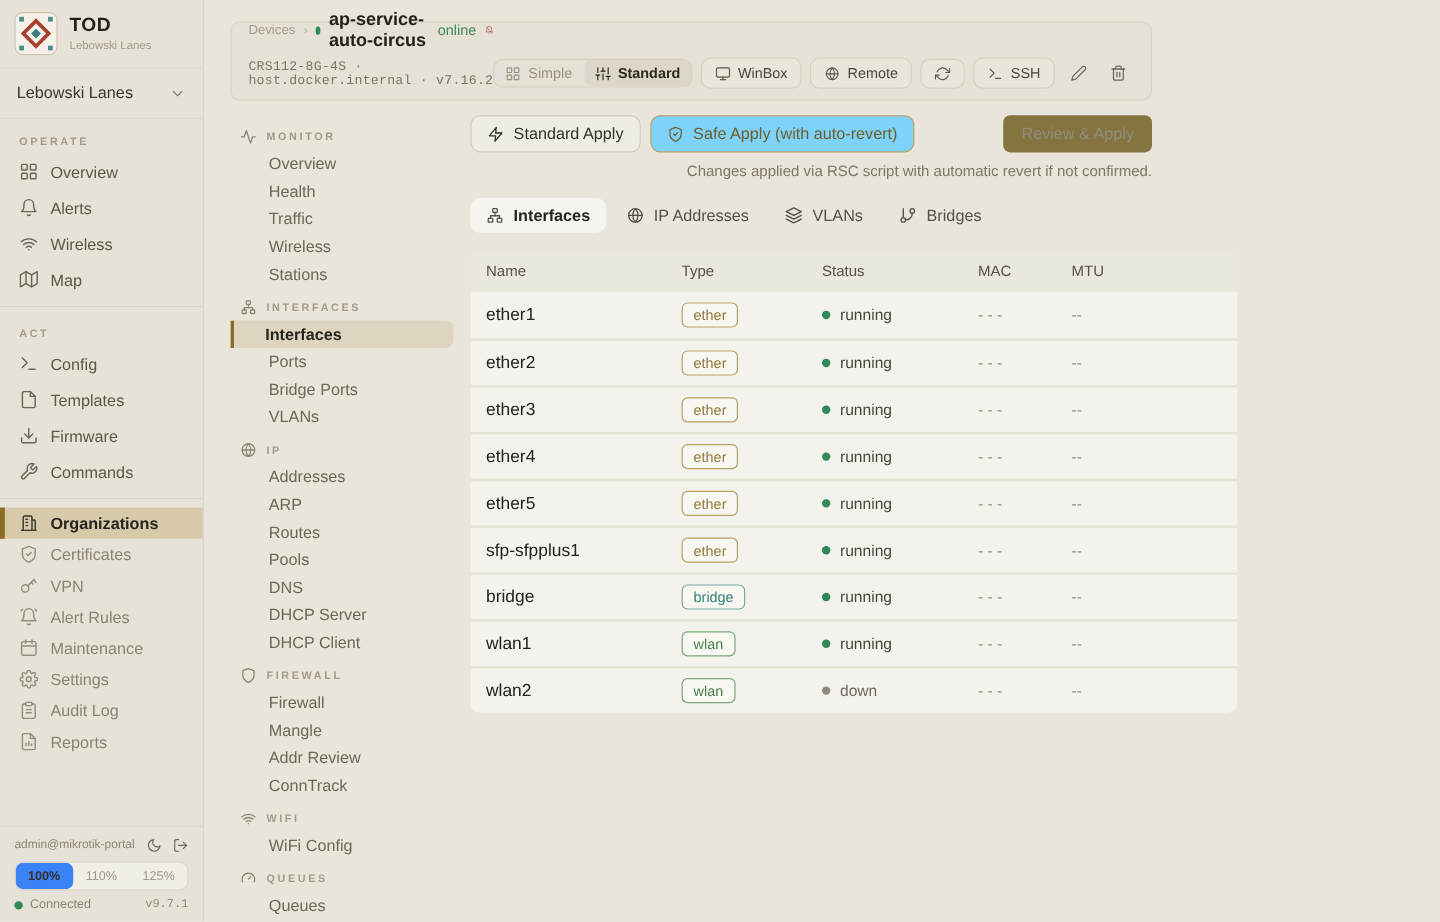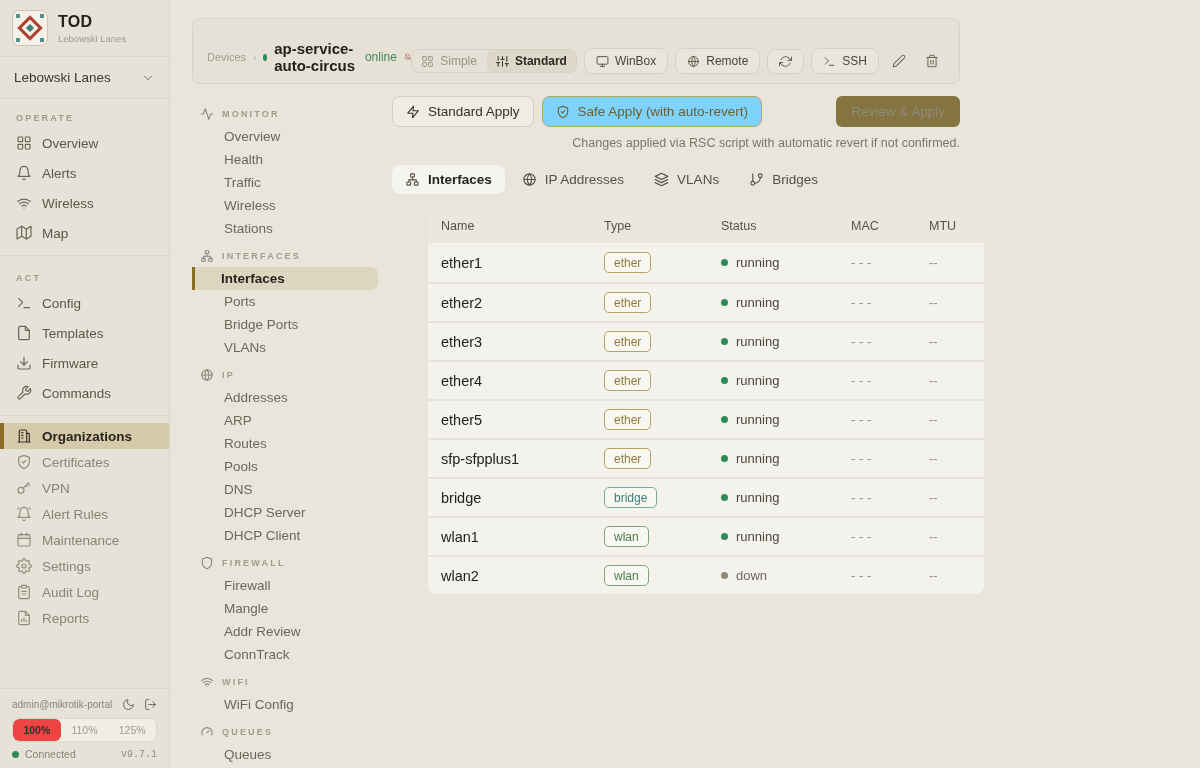--- a/index.html
+++ b/index.html
@@ -40,21 +40,21 @@
   .nav-item.muted .icon { color:#938d7e; }
   .nav-item.active { background:#d7caab; border-left-color:#8a6d22; color:#27241d; font-weight:700; }
   .nav-item.active .icon { color:#3a362c; }
 
   .sidebar-footer { border-top:1px solid #d9d4c7; padding:9px 12px 8px; }
   .user-row { display:flex; align-items:center; gap:9px; }
   .user-email { flex:1; font-size:10px; color:#8a8476; white-space:nowrap; overflow:hidden; }
   .user-row .icon { width:13px; height:13px; color:#6b6659; cursor:pointer; }
   .zoom-seg { display:flex; border:1px solid #ddd8cb; background:#f1eee5; border-radius:7px; overflow:hidden; margin:7px 0 6px; }
   .zoom-cell { flex:1; text-align:center; padding:5px 0; font-size:10.5px; color:#a09a8b; cursor:pointer; }
-  .zoom-cell.active { background:#ef4444; color:#33302a; font-weight:700; border-radius:6px; }
+  .zoom-cell.active { background:#3b82f6; color:#33302a; font-weight:700; border-radius:6px; }
   .status-row { display:flex; justify-content:space-between; align-items:center; font-size:10.5px; color:#8a8476; }
   .conn { display:flex; align-items:center; gap:6px; }
   .dot { width:7px; height:7px; border-radius:50%; display:inline-block; }
   .dot.green { background:#2f8a57; }
   .version { font-family:"Liberation Mono", monospace; font-size:10px; color:#938d7e; }
 
   
   .content { flex:1; padding:18px 0 0 22px; }
 
   .device-card {
@@ -96,21 +96,21 @@
   .btn-standard { background:#efece3; border-color:#d2cdbf; color:#33312b; }
   .btn-safe { background:#7dd3fc; border-color:#b5a265; color:#6f5e2a; }
   .btn-review { margin-left:auto; background:#857440; color:#8f8b7d; border-radius:6px; padding:8px 15px; font-size:13.5px; border:none; cursor:default; }
   .caption { margin-top:9px; font-size:12.5px; color:#7c7668;text-align:right; }
 
   .tabs { display:flex; gap:4px; margin-top:15px; }
   .tab { display:flex; align-items:center; gap:8px; padding:7px 13px; border-radius:8px; font-size:13.5px; color:#555147; cursor:pointer; }
   .tab .icon { width:15px; height:15px; color:#555147; }
   .tab.active { background:#f6f4ee; color:#25231f; font-weight:700; }
 
-  .table-card { margin-top:15px; background:#eae7dc; border-radius:8px; overflow:hidden; width:556px;margin-left:36px; }
+  .table-card { margin-top:15px; background:#eae7dc; border-radius:8px; overflow:hidden; width:639px; }
   .t-head, .t-row { display:grid; grid-template-columns:163px 117px 130px 78px 1fr; align-items:center; padding:0 13px; }
   .t-head { height:34px; font-size:12.5px; color:#55514a; }
   .t-row { height:39px; background:#f4f2ec; border-top:2px solid #e6e2d7; }
   .t-row:first-of-type { border-top:none; }
   .cell-name { font-size:14.5px; color:#23211c; }
   .badge { display:inline-block; padding:2.5px 9px; border-radius:5px; font-size:12px; background:#f9f7f1; border:1px solid; }
   .badge.b-gold { border-color:#b5a268; color:#8f7a3c; }
   .badge.b-teal { border-color:#79a7a1; color:#32817a; }
   .badge.b-green { border-color:#7ca57f; color:#477f4e;text-align:right; }
   .cell-status { display:flex; align-items:center; gap:8px; font-size:13px; color:#4a463c; }
@@ -350,20 +350,21 @@
         <span class="device-name">ap-service-auto-circus</span>
         <span class="online-label">online</span>
         <span class="icon bell-off">
             <svg viewBox="0 0 24 24" fill="none" stroke="currentColor" stroke-width="1.8" stroke-linecap="round" stroke-linejoin="round">
               <path d="M18 8a6 6 0 0 0-12 0c0 7-3 9-3 9h18s-3-2-3-9"></path>
               <path d="M13.7 21a2 2 0 0 1-3.4 0"></path>
               <line x1="4" y1="3" x2="20" y2="21"></line>
             </svg>
           </span>
       </div>
+      <div class="device-meta">CRS112-8G-4S · host.docker.internal · v7.16.2</div>
     </div>
     <div class="dc-actions" id="device-actions">
         <div class="seg-toggle">
           <div class="seg">
      <span class="icon ">
               <svg viewBox="0 0 24 24" fill="none" stroke="currentColor" stroke-width="1.8" stroke-linecap="round" stroke-linejoin="round">
                 <rect x="3" y="3" width="7" height="7" rx="1"></rect>
                 <rect x="14" y="3" width="7" height="7" rx="1"></rect>
                 <rect x="3" y="14" width="7" height="7" rx="1"></rect>
                 <rect x="14" y="14" width="7" height="7" rx="1"></rect>

